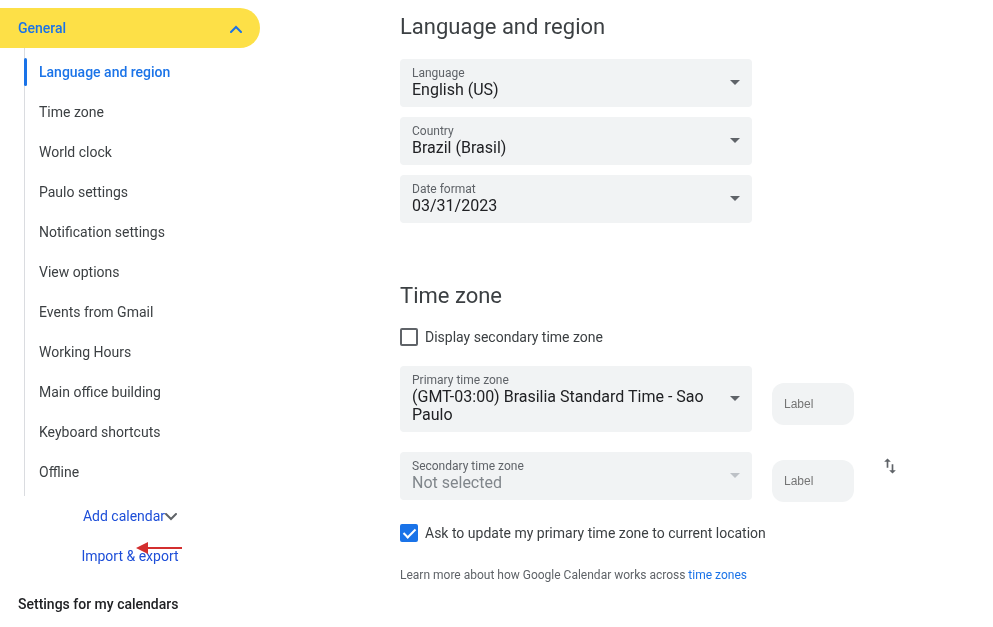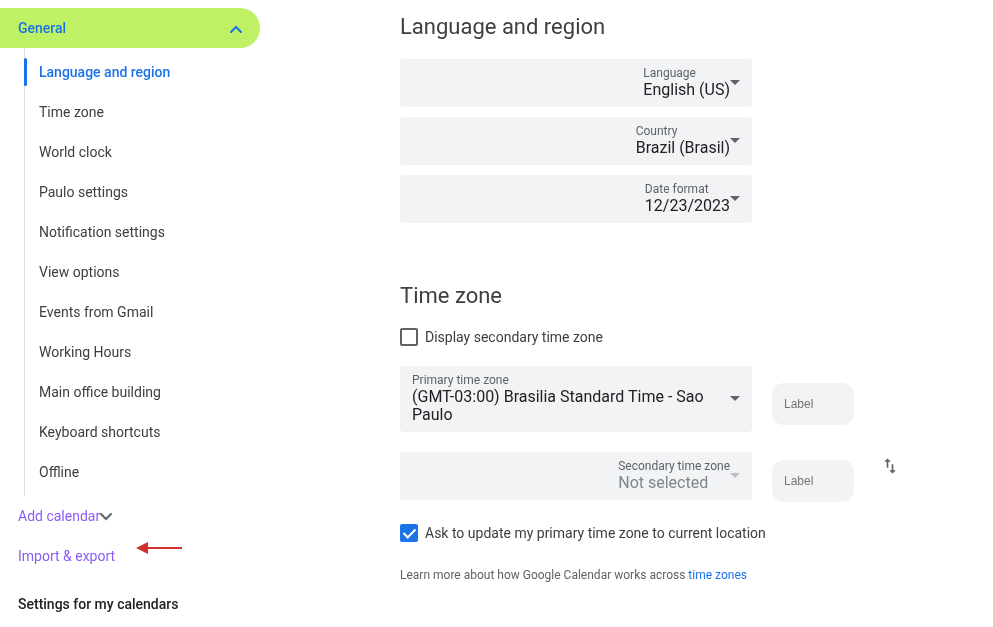--- a/index.html
+++ b/index.html
@@ -22,21 +22,21 @@
       display: flex;
       align-items: center;
       justify-content: space-between;
       height: 40px;
       padding: 0 18px 0 18px;
       border-radius: 0 20px 20px 0;
       cursor: pointer;
       font-weight: 500;
     }
     .sidebar-section-header.active {
-      background: #bef264;
+      background: #fde047;
       color: #1a73e8;
     }
     .sidebar-section-header .chev { color: #1a73e8; }
     .sidebar-items {
       border-left: 1px solid #dadce0;
       margin-left: 24px;
       padding: 4px 0;
     }
     .sidebar-item {
       display: flex;
@@ -58,25 +58,25 @@
       left: -1px;
       top: 6px;
       bottom: 6px;
       width: 3px;
       background: #1a73e8;
       border-radius: 2px;
     }
     .sidebar-plain {
       display: flex;
       align-items: center;
-      justify-content: flex-start;
+      justify-content: center;
       height: 40px;
       padding: 0 18px;
       cursor: pointer;
-      color: #8b5cf6;
+      color: #1d4ed8;
     }
     .sidebar-heading {
       padding: 20px 18px 8px 18px;
       font-weight: 500;
       color: #202124;
     }
     .main {
       flex: 1;
       padding: 14px 0 0 140px;
     }
@@ -87,21 +87,21 @@
       margin-bottom: 20px;
     }
     .dropdown {
       width: 352px;
       background: #f1f3f4;
       border-radius: 4px;
       padding: 6px 12px 8px 12px;
       margin-bottom: 10px;
       display: flex;
       align-items: center;
-      justify-content: flex-end;
+      justify-content: space-between;
       cursor: pointer;
     }
     .dropdown.wide { width: 352px; }
     .dropdown.disabled { cursor: default; }
     .dropdown-content { display: flex; flex-direction: column; }
     .dropdown-label {
       font-size: 12px;
       color: #5f6368;
       line-height: 16px;
     }
@@ -257,21 +257,21 @@
       <div class="dropdown-content">
         <span class="dropdown-label">Country</span>
         <span class="dropdown-value">Brazil (Brasil)</span>
       </div>
       <div class="caret"></div>
     </div>
 
     <div class="dropdown">
       <div class="dropdown-content">
         <span class="dropdown-label">Date format</span>
-        <span class="dropdown-value">12/23/2023</span>
+        <span class="dropdown-value">03/31/2023</span>
       </div>
       <div class="caret"></div>
     </div>
 
 
     <div class="tz-section">
       <div class="section-title">Time zone</div>
 
       <div class="checkbox-row">
         <div class="cb"></div>

